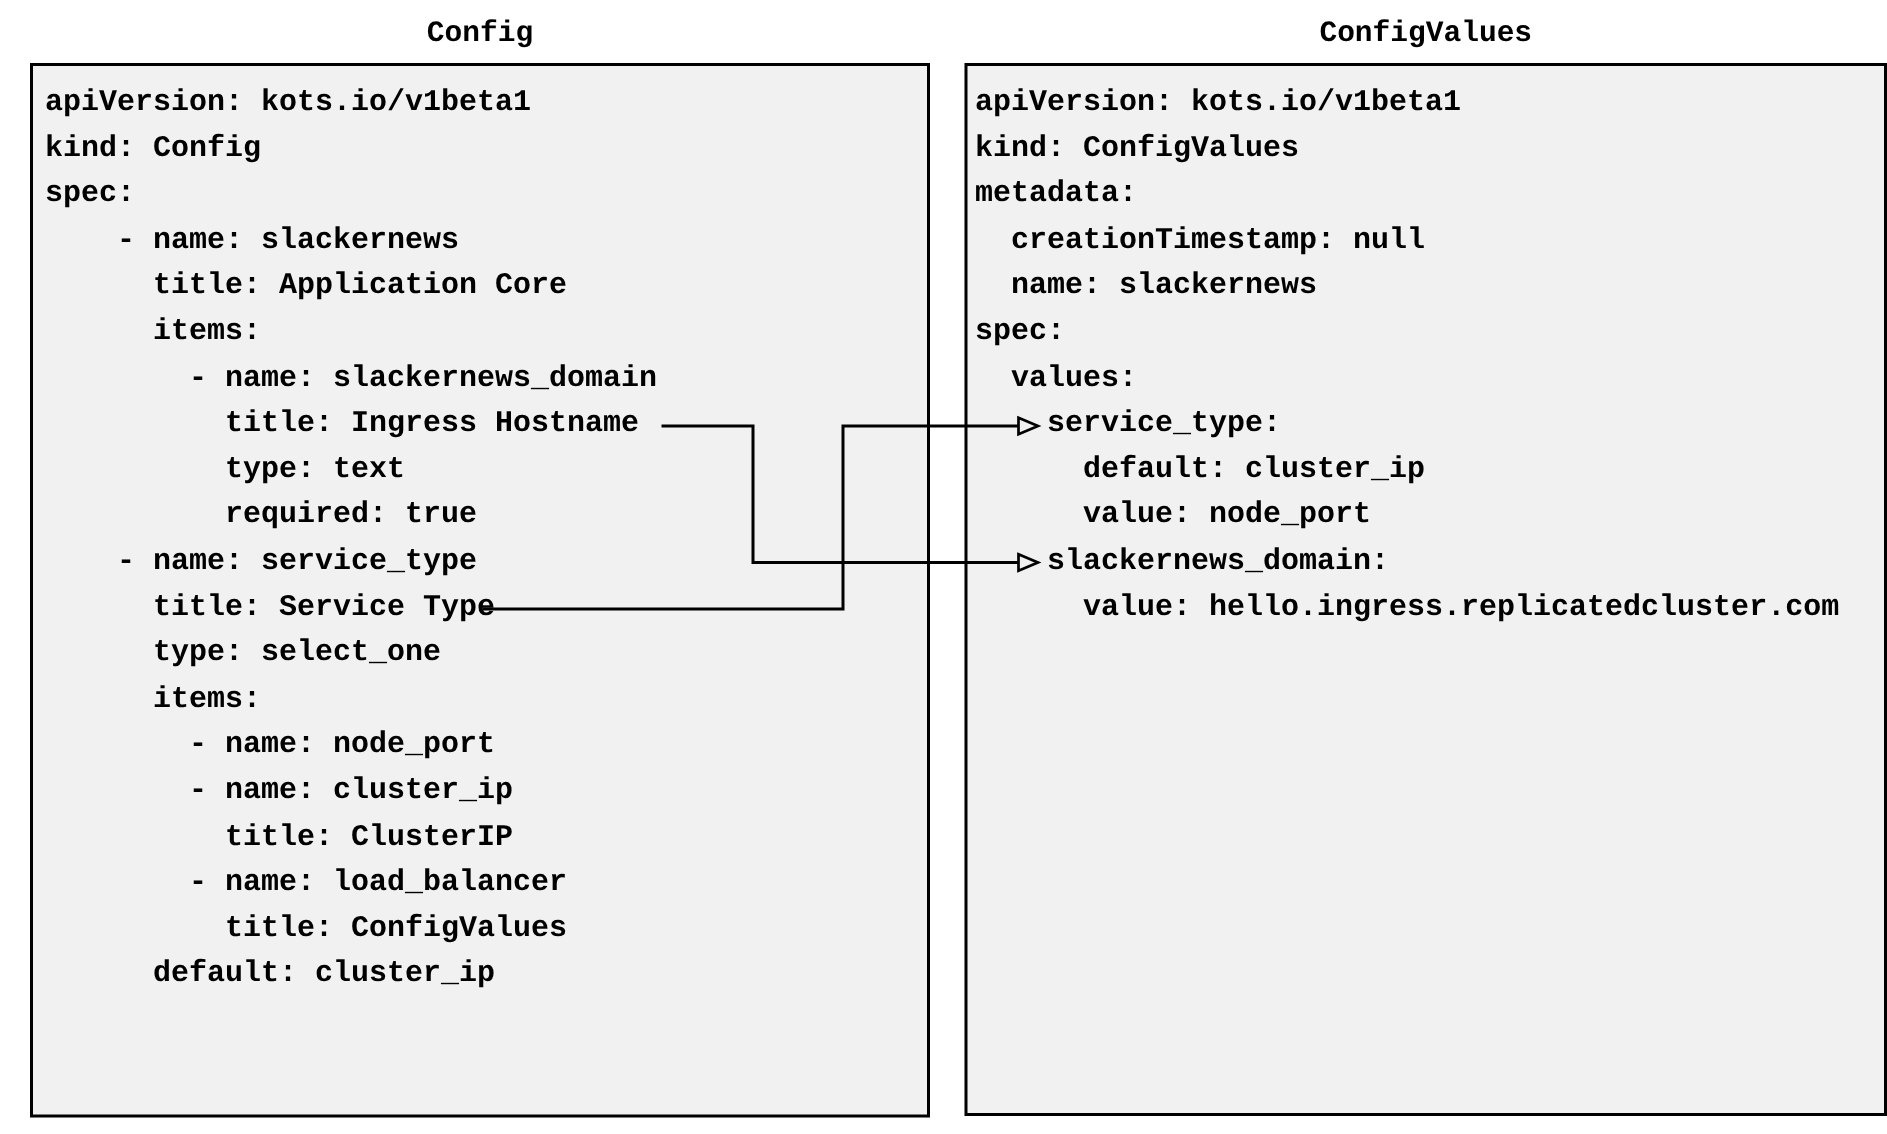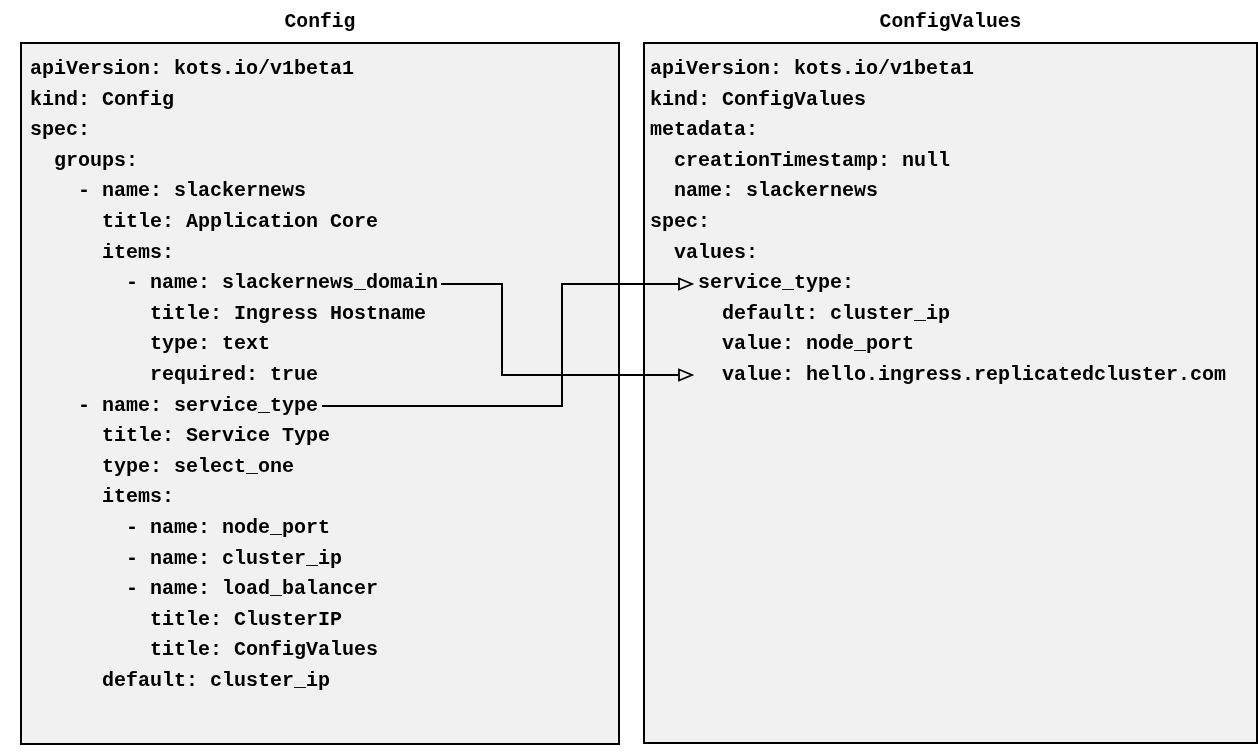--- a/index.html
+++ b/index.html
@@ -83,51 +83,51 @@
 <div class="canvas">
 
   <div class="panel-title" id="title-config">Config</div>
 
   <div class="panel-title" id="title-configvalues">ConfigValues</div>
 
   <div class="panel" id="panel-config">
       <div class="code-line">apiVersion: kots.io/v1beta1</div>
       <div class="code-line">kind: Config</div>
       <div class="code-line">spec:</div>
-      <div class="code-line">  groups:</div>
       <div class="code-line">    - name: slackernews</div>
       <div class="code-line">      title: Application Core</div>
       <div class="code-line">      items:</div>
       <div class="code-line">        - name: slackernews_domain</div>
       <div class="code-line">          title: Ingress Hostname</div>
       <div class="code-line">          type: text</div>
       <div class="code-line">          required: true</div>
       <div class="code-line">    - name: service_type</div>
       <div class="code-line">      title: Service Type</div>
       <div class="code-line">      type: select_one</div>
       <div class="code-line">      items:</div>
       <div class="code-line">        - name: node_port</div>
       <div class="code-line">        - name: cluster_ip</div>
+      <div class="code-line">          title: ClusterIP</div>
       <div class="code-line">        - name: load_balancer</div>
-      <div class="code-line">          title: ClusterIP</div>
       <div class="code-line">          title: ConfigValues</div>
       <div class="code-line">      default: cluster_ip</div>
     </div>
 
   <div class="panel" id="panel-configvalues">
       <div class="code-line">apiVersion: kots.io/v1beta1</div>
       <div class="code-line">kind: ConfigValues</div>
       <div class="code-line">metadata:</div>
       <div class="code-line">  creationTimestamp: null</div>
       <div class="code-line">  name: slackernews</div>
       <div class="code-line">spec:</div>
       <div class="code-line">  values:</div>
       <div class="code-line">    service_type:</div>
       <div class="code-line">      default: cluster_ip</div>
       <div class="code-line">      value: node_port</div>
+      <div class="code-line">    slackernews_domain:</div>
       <div class="code-line">      value: hello.ingress.replicatedcluster.com</div>
     </div>
 
   <svg class="arrows" viewBox="0 0 1258 756" aria-hidden="true">
 
     <g>
       <path class="arrow-line" d="M429 284 H490 V375 H667"></path>
       <path class="arrow-head" d="M667 369.5 L680 375 L667 380.5 Z"></path>
     </g>
 

